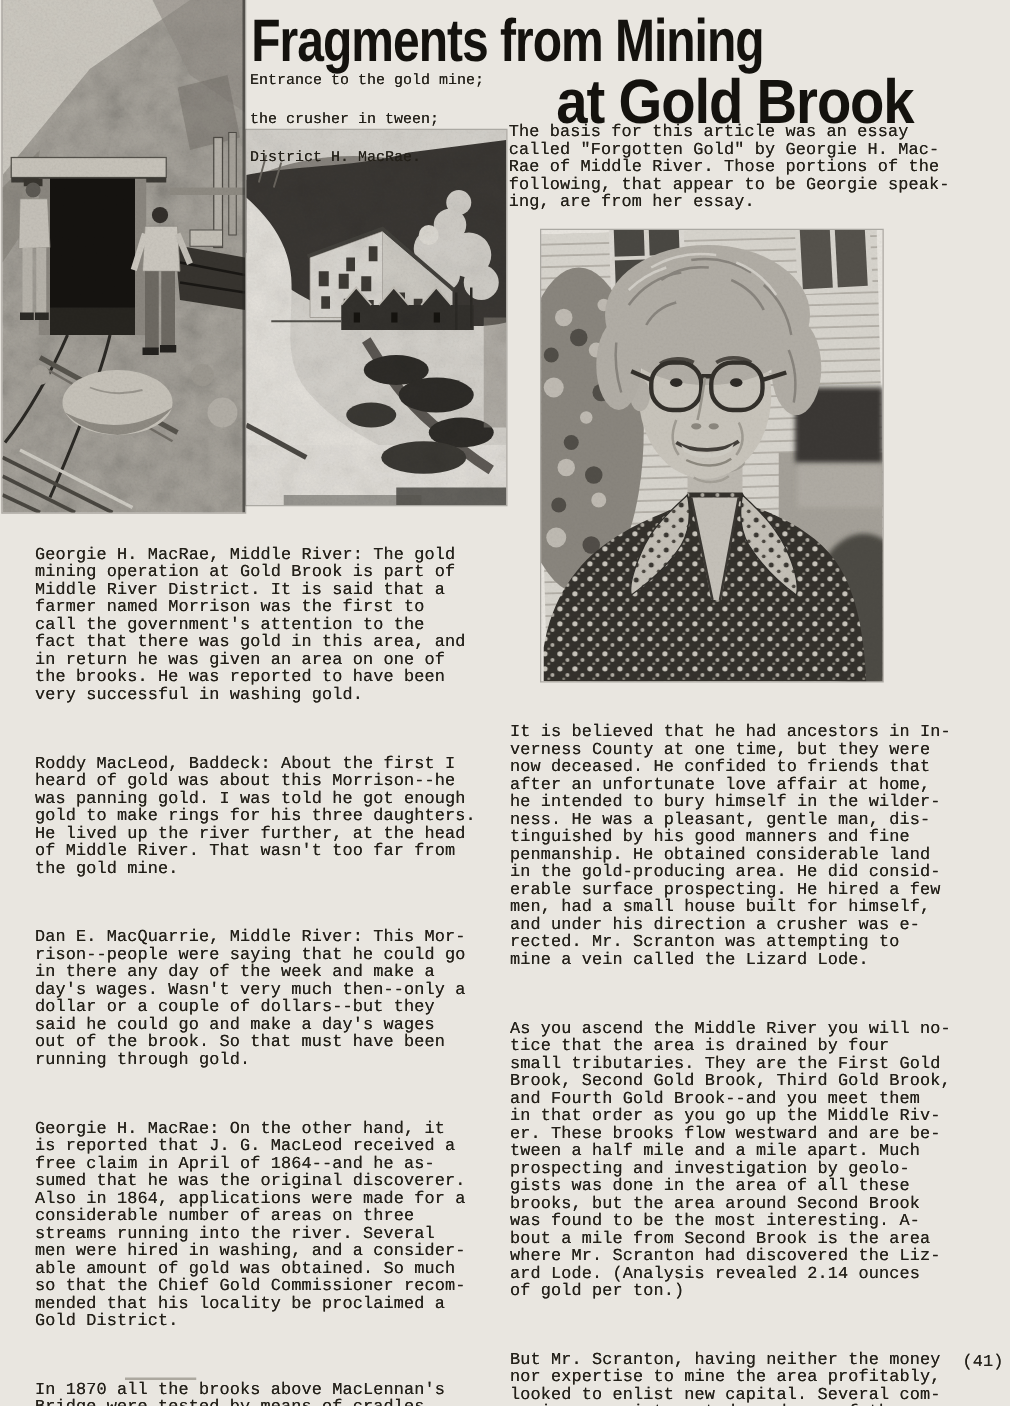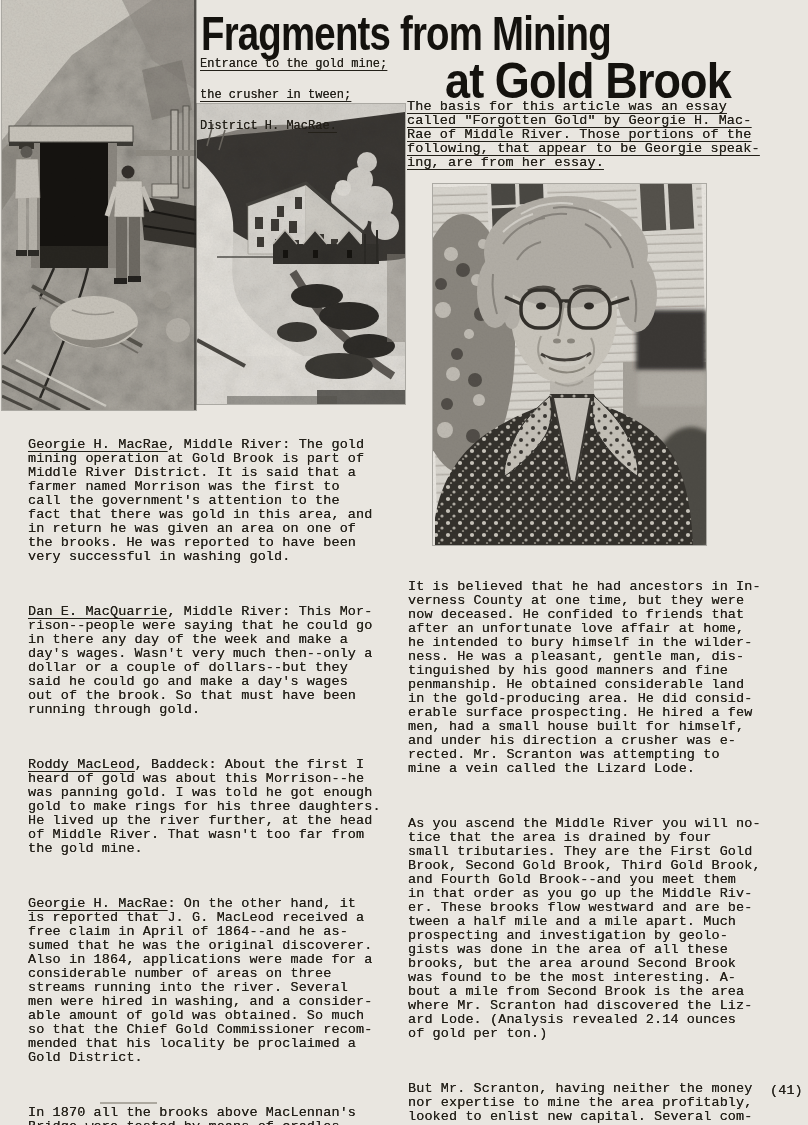--- a/index.html
+++ b/index.html
@@ -8,21 +8,21 @@
     background:#e9e6e0;
     font-family:"Liberation Mono","DejaVu Sans Mono",monospace;
     color:#232019;
   }
   .abs { position:absolute; }
   .mono {
     font-size:13.5px; line-height:14px; white-space:pre-wrap;
     letter-spacing:0.1px; text-shadow:0 0 0.45px rgba(35,32,25,.85);
   }
   .col p { margin:0 0 13px 0; }
-  .u { text-decoration:underline; text-decoration-thickness:1.25px; text-underline-offset:2.5px; }
+  .u { text-decoration-thickness:1.25px; text-underline-offset:2.5px; }
   .title {
     font-family:"Liberation Sans",sans-serif; font-weight:bold; color:#14120e;
     white-space:nowrap; transform-origin:left top; line-height:1;
   }
   #title-line1 { left:201px; top:10px; font-size:48px; letter-spacing:-1px; transform:scaleX(0.80); }
   #title-line2 { left:445px; top:56px; font-size:50px; letter-spacing:-1px; transform:scaleX(0.90); }
   #caption { left:200px; top:57px; font-size:12px; line-height:15.6px; white-space:pre; text-shadow:0 0 0.4px rgba(35,32,25,.85); }
   #intro { left:407px; top:100px; width:396px; font-size:13.5px; line-height:13.9px; }
   #left-col  { left:28px;  top:410px; width:388px; }
   #right-col { left:408px; top:552px; width:392px; }
@@ -326,35 +326,35 @@
 <div id="left-col" class="abs mono col">
   <p><span class="u">Georgie H. MacRae</span><span>, Middle River: The gold
 mining operation at Gold Brook is part of
 Middle River District. It is said that a
 farmer named Morrison was the first to
 call the government's attention to the
 fact that there was gold in this area, and
 in return he was given an area on one of
 the brooks. He was reported to have been
 very successful in washing gold.</span></p>
+  <p><span class="u">Roddy MacLeod</span><span>, Baddeck: About the first I
+heard of gold was about this Morrison--he
+was panning gold. I was told he got enough
+gold to make rings for his three daughters.
+He lived up the river further, at the head
+of Middle River. That wasn't too far from
+the gold mine.</span></p>
   <p><span class="u">Dan E. MacQuarrie</span><span>, Middle River: This Mor-
 rison--people were saying that he could go
 in there any day of the week and make a
 day's wages. Wasn't very much then--only a
 dollar or a couple of dollars--but they
 said he could go and make a day's wages
 out of the brook. So that must have been
 running through gold.</span></p>
-  <p><span class="u">Roddy MacLeod</span><span>, Baddeck: About the first I
-heard of gold was about this Morrison--he
-was panning gold. I was told he got enough
-gold to make rings for his three daughters.
-He lived up the river further, at the head
-of Middle River. That wasn't too far from
-the gold mine.</span></p>
   <p><span class="u">Georgie H. MacRae</span><span>: On the other hand, it
 is reported that J. G. MacLeod received a
 free claim in April of 1864--and he as-
 sumed that he was the original discoverer.
 Also in 1864, applications were made for a
 considerable number of areas on three
 streams running into the river. Several
 men were hired in washing, and a consider-
 able amount of gold was obtained. So much
 so that the Chief Gold Commissioner recom-

